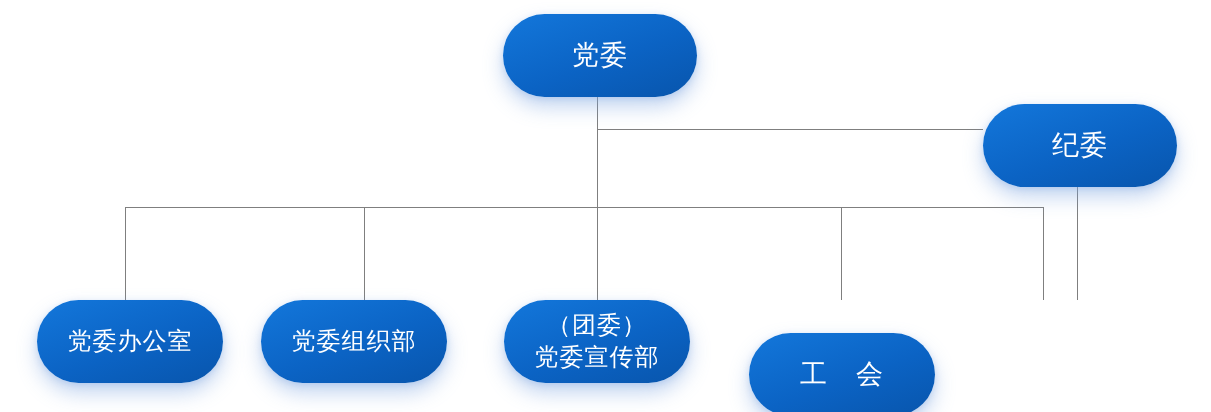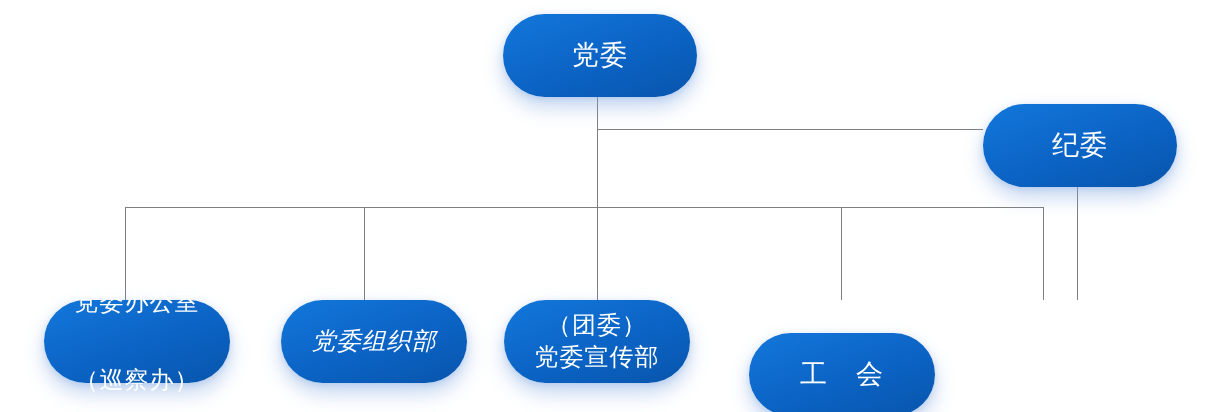--- a/index.html
+++ b/index.html
@@ -39,22 +39,22 @@
     box-sizing:border-box;
   }
   .node .one-line{font-size:27px;line-height:1;}
   .node .two-line{font-size:24px;line-height:1.3;}
   .hline{position:absolute;height:1px;background:var(--connector);}
   .vline{position:absolute;width:1px;background:var(--connector);}
 
   
   #n-dangwei{left:503px;top:14px;width:194px;}
   #n-jiwei{left:983px;top:104px;width:194px;}
-  #n-office{left:44px;top:300px;width:186px;gap:47px;}
-  #n-org{left:281px;top:300px;width:186px;font-style:italic;}
+  #n-office{left:37px;top:300px;width:186px;gap:47px;}
+  #n-org{left:261px;top:300px;width:186px;}
   #n-prop{left:504px;top:300px;width:186px;}
   #n-union{left:749px;top:300px;width:186px;margin-top:33px;}
   #n-disc{left:985px;top:300px;width:190px;}
 
   
   #l-dangwei-down{left:597px;top:97px;height:110px;}
   #l-dangwei-jiwei{left:597px;top:129px;width:386px;}
   #l-bus{left:125px;top:207px;width:918px;}
   #l-drop-office{left:125px;top:207px;height:93px;}
   #l-drop-org{left:364px;top:207px;height:93px;}
@@ -81,21 +81,20 @@
   <div class="node" id="n-dangwei">
     <span class="one-line">党委</span>
   </div>
 
   <div class="node" id="n-jiwei">
     <span class="one-line">纪委</span>
   </div>
 
   <div class="node" id="n-office">
     <span class="two-line">党委办公室</span>
-    <span class="two-line">（巡察办）</span>
   </div>
 
   <div class="node" id="n-org">
     <span class="two-line">党委组织部</span>
   </div>
 
   <div class="node" id="n-prop">
     <span class="two-line">（团委）</span>
     <span class="two-line">党委宣传部</span>
   </div>

